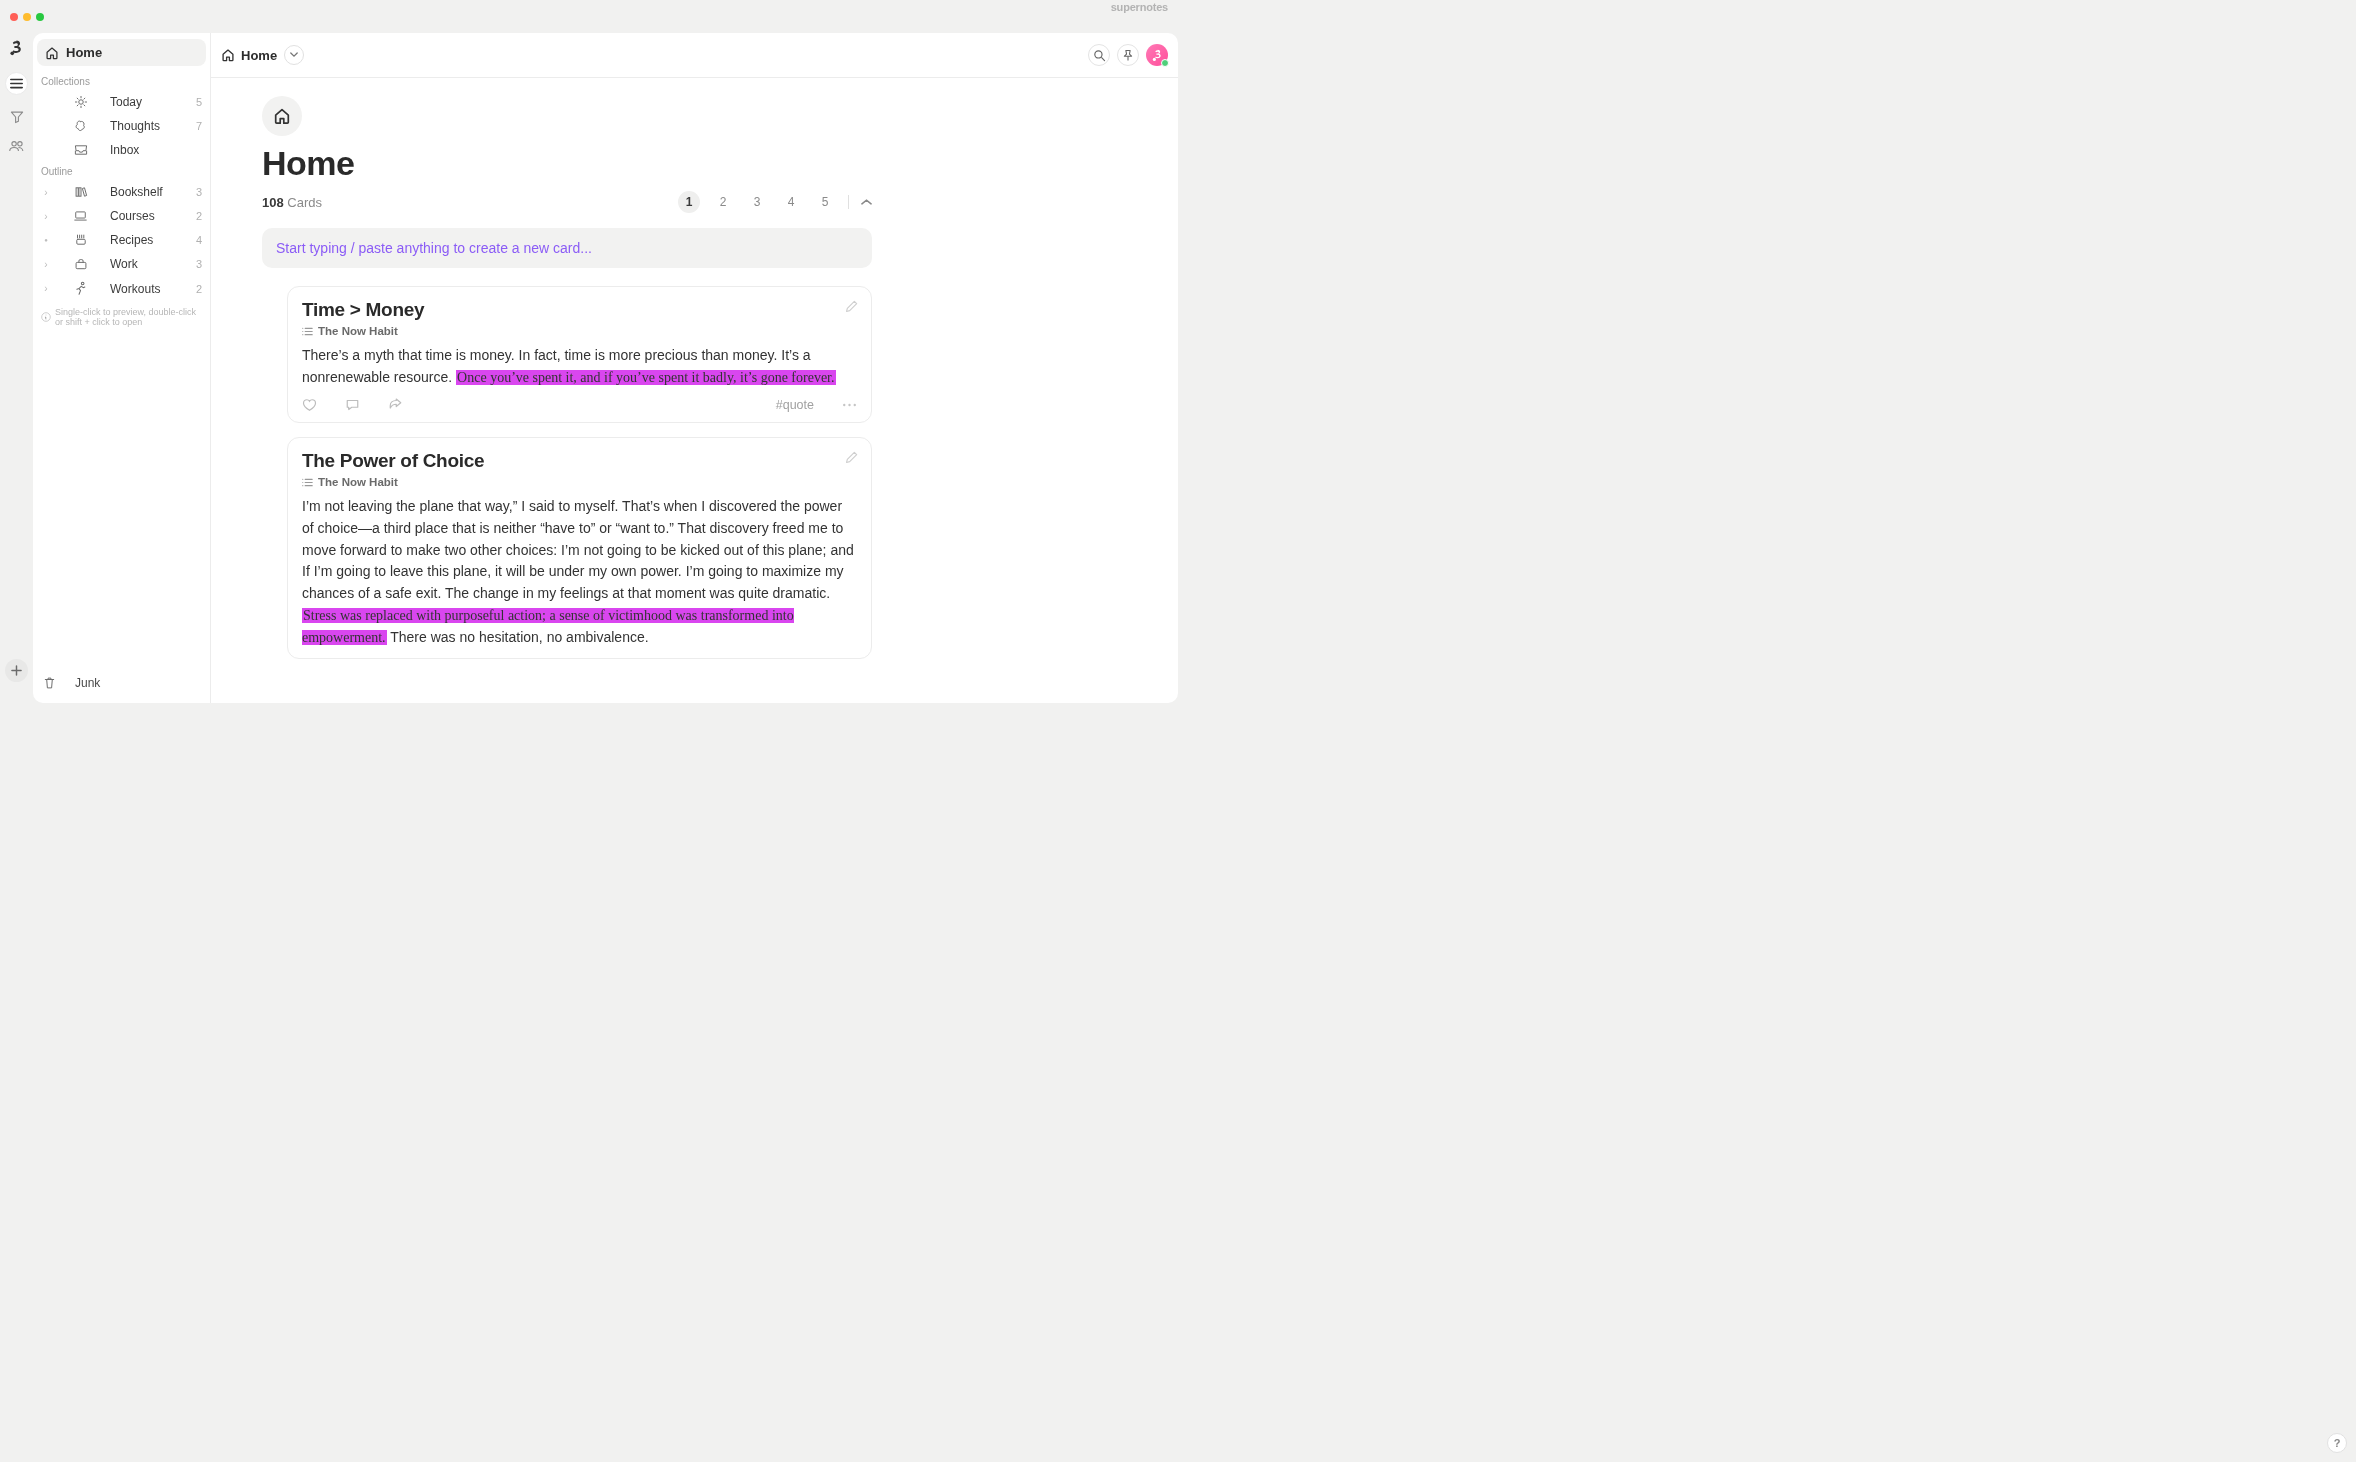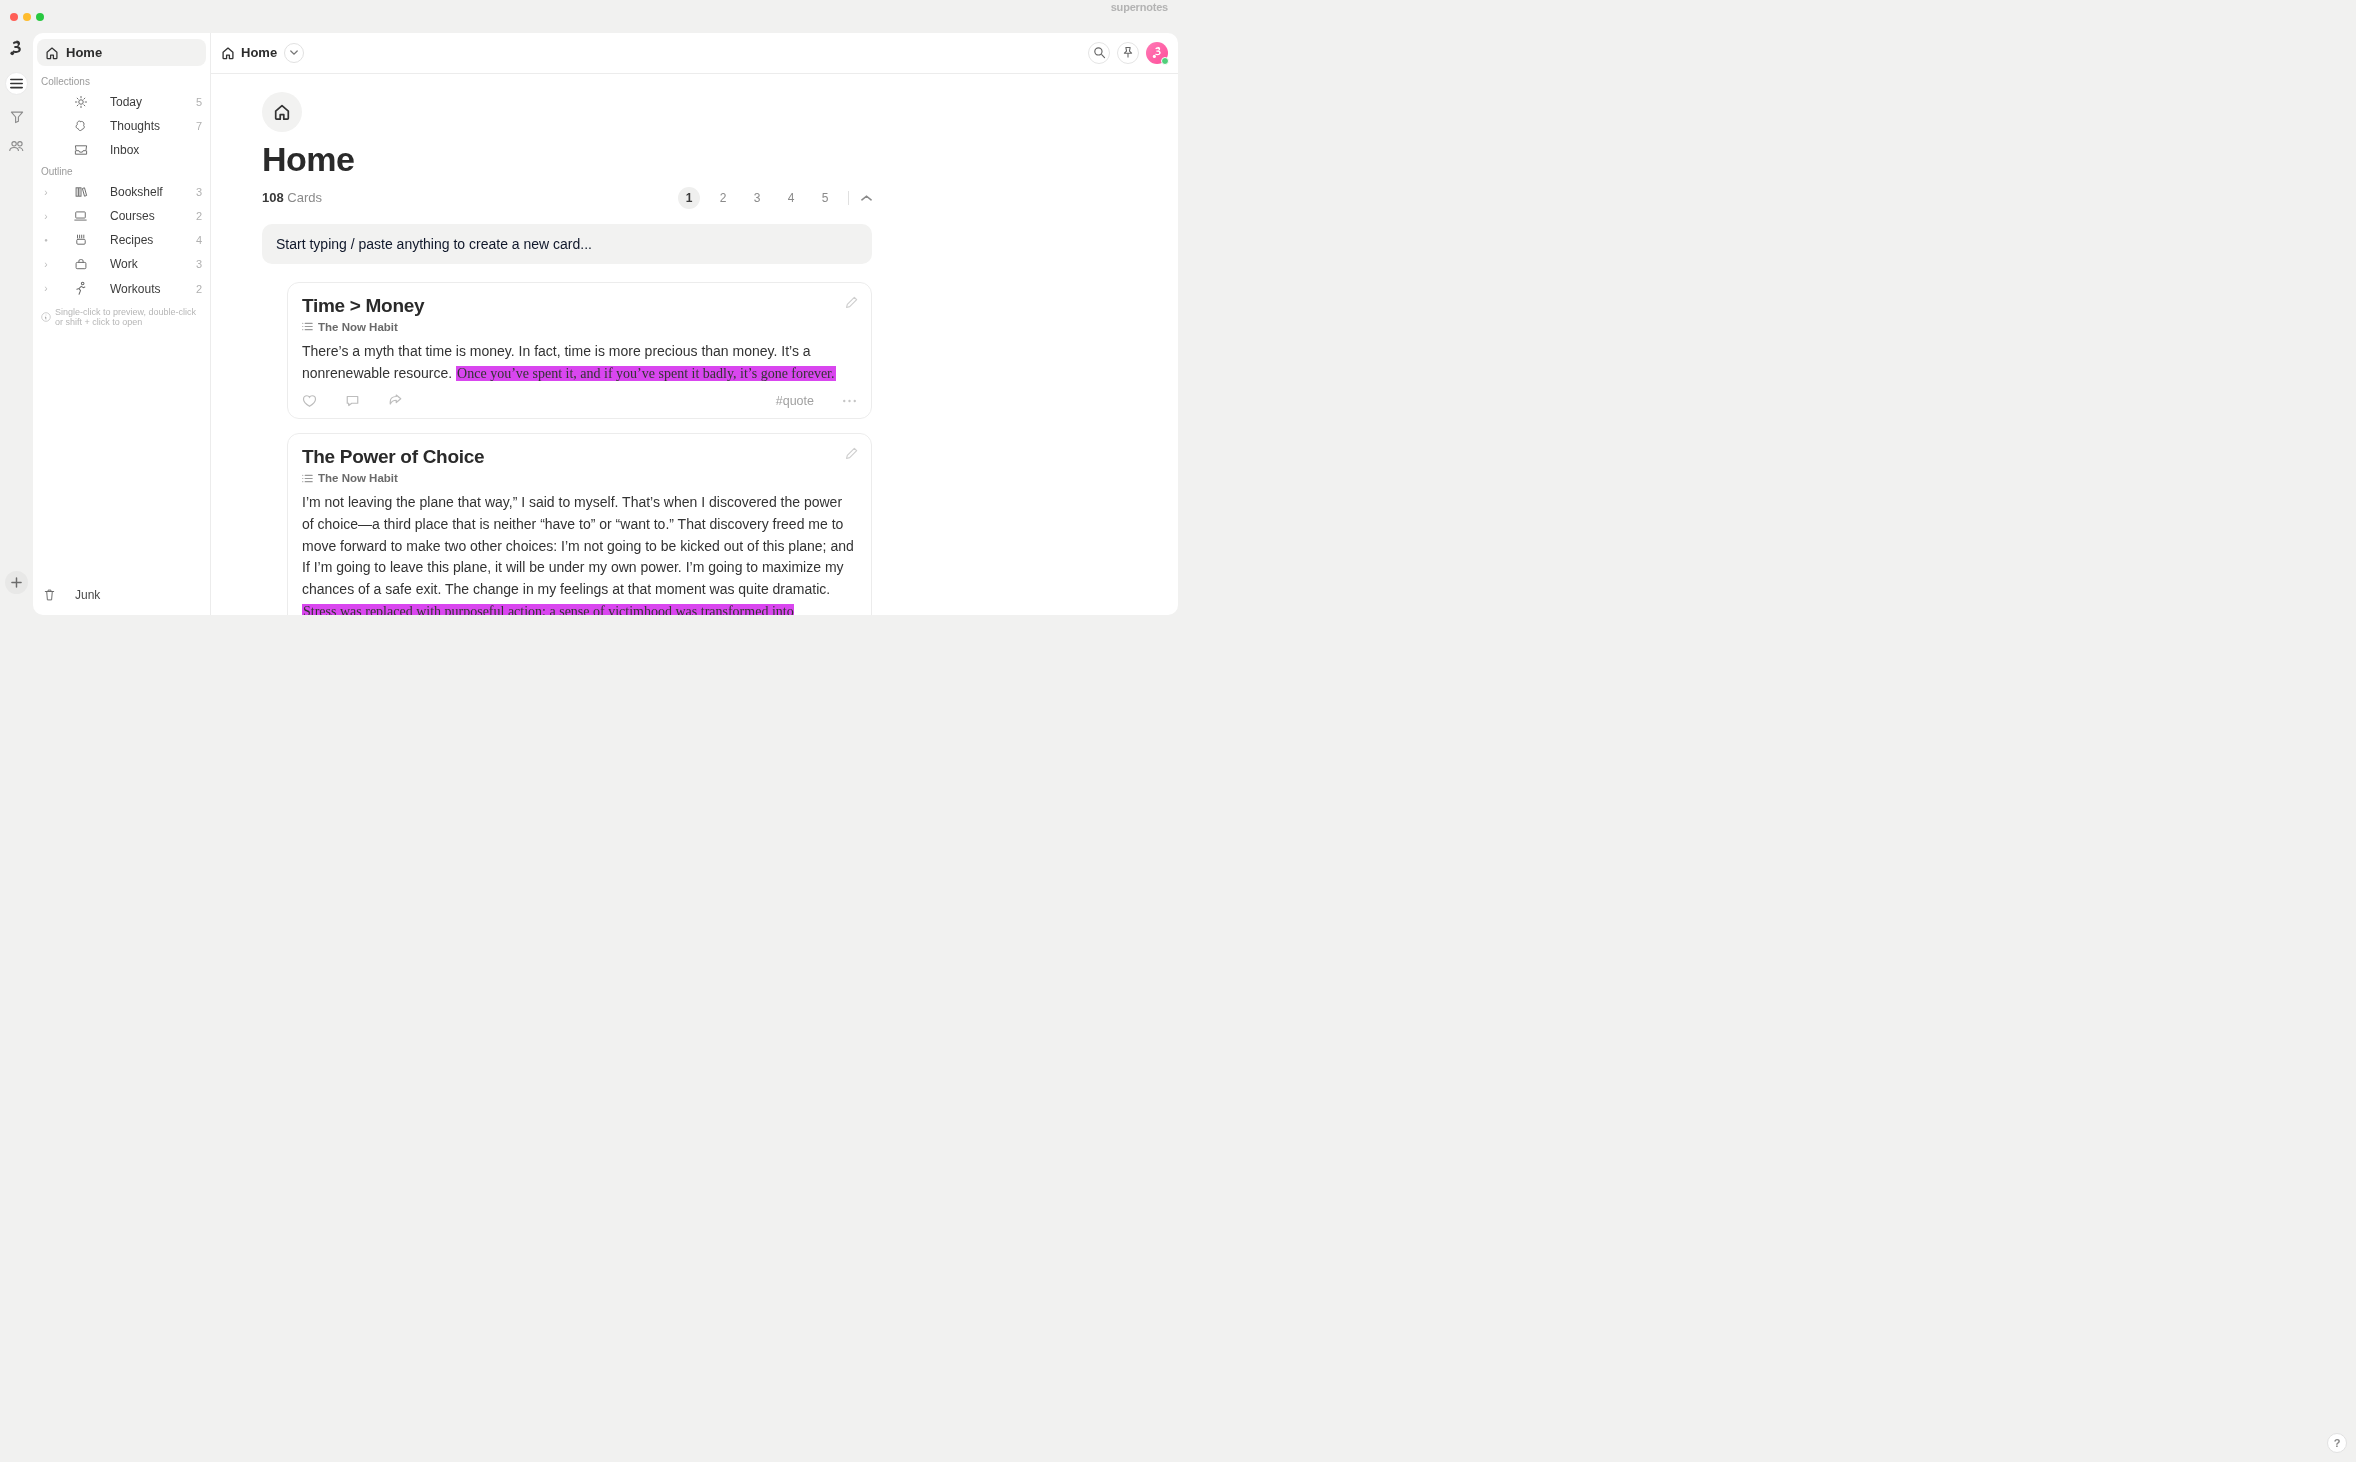--- a/index.html
+++ b/index.html
@@ -26,21 +26,21 @@
   .tl-max { background: #28c840; }
   .brand {
     position: absolute; right: 10px; top: 1px;
     color: #b3b3b3; font-size: 11px; font-weight: 600;
     letter-spacing: -0.2px;
   }
   
   .app {
     display: grid;
     grid-template-columns: 33px 178px 1fr;
-    height: 582px;
+    height: 670px;
     padding-left: 0;
   }
   
   .rail {
     width: 33px;
     display: flex;
     flex-direction: column;
     align-items: center;
     padding-top: 7px;
     gap: 15px;
@@ -188,21 +188,21 @@
     border-radius: 50%;
     cursor: pointer;
   }
   .pager .pg.sel { background: #efefee; color: #3a3a3a; font-weight: 600; }
   .pager .sep { width: 1px; height: 14px; background: #e0e0e0; }
   .pager .up { color: #8a8a8a; cursor: pointer; }
   .new-card-input {
     background: #f2f2f1;
     border-radius: 10px;
     padding: 12px 14px;
-    color: #0f172a;
+    color: #8b5cf6;
     font-size: 14px;
     margin-bottom: 18px;
   }
   .card {
     border: 1px solid #ececec;
     border-radius: 12px;
     padding: 12px 14px 10px 14px;
     margin-bottom: 14px;
     position: relative;
     margin-left: 25px;

